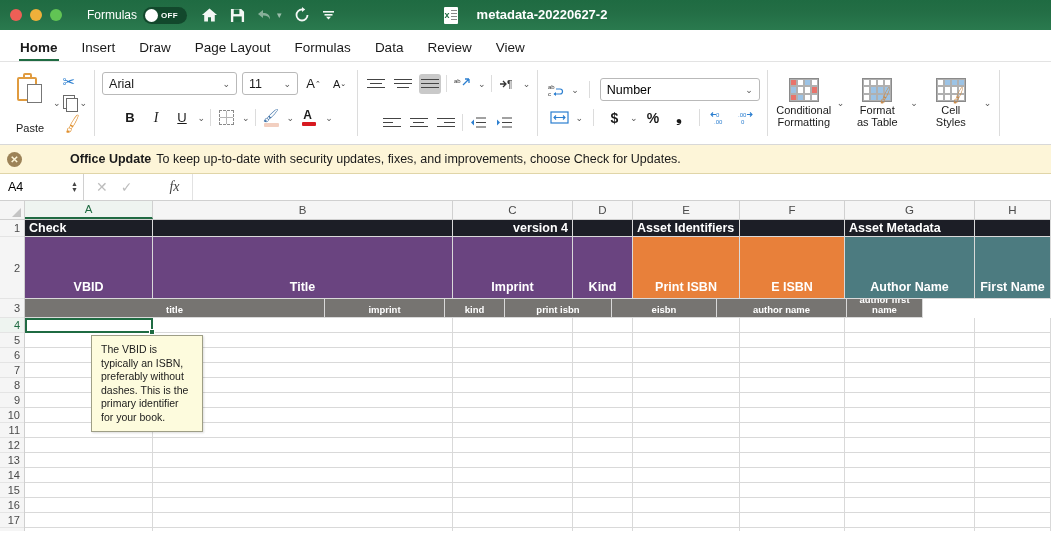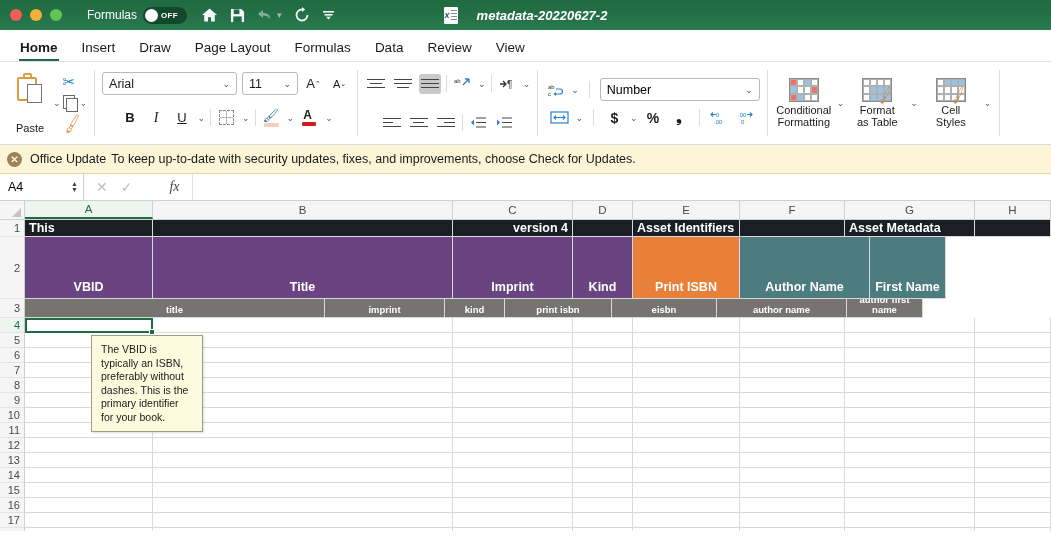--- a/index.html
+++ b/index.html
@@ -35,22 +35,22 @@
   .autosave-knob { width: 13px; height: 13px; border-radius: 50%; background: #fff; }
   .autosave-off { color: #fff; font-size: 8px; font-weight: bold; margin-left: 3px; letter-spacing:.3px;}
 
   .qat { display: flex; align-items: center; gap: 12px; margin-left: 14px; }
   .qat-ico { color: #fff; opacity: .95; display:flex; align-items:center; }
   .qat-ico.dim { opacity: .45; }
   .qat-chev { color:#fff; opacity:.55; font-size:9px; margin-left:-8px;}
 
   .doctitle {
     position: absolute; left: 0; right: 0;
-    display: flex; align-items: center; justify-content: center;
-    gap: 19px; pointer-events: none; font-style: italic;
+    display: flex; justify-content: center;
+    gap: 19px; pointer-events: none;
   }
   .doctitle .name { color: #fff; font-size: 13px; font-weight: bold; }
   .xl-badge {
     width: 14px; height: 17px; background: #fff; border-radius: 1px;
     position: relative;
     display:flex; align-items:center; justify-content:center;
   }
   .xl-badge:before {
     content:"x"; font-size: 9px; font-weight: bold; color: #1f6b42;
     position:absolute; left:1px; top:3px;
@@ -170,21 +170,21 @@
   
   .updatebar {
     height: 29px; background: #fdf5d8; border-bottom: 1px solid #e0d5a8;
     display: flex; align-items: center; padding-left: 7px; gap: 8px;
   }
   .upd-close {
     width: 15px; height: 15px; border-radius: 50%; background: #9c8257;
     color: #fdf5d8; font-size: 10px; display: flex; align-items: center; justify-content: center;
     font-weight: bold;
   }
-  .upd-strong { font-size: 12.5px; font-weight: normal; color: #1a1a1a; }
+  .upd-strong { font-size: 12.5px; font-weight: bold; color: #1a1a1a; margin-left: 40px; }
   .upd-text { font-size: 12.5px; color: #1a1a1a; margin-left:-3px; }
 
   
   .formulabar {
     height: 27px; background: #fff; display: flex; align-items: stretch;
     border-bottom: 1px solid #d0d0d0;
   }
   .namebox {
     width: 84px; display: flex; align-items: center; justify-content: space-between;
     border-right: 1px solid #d0d0d0; padding: 0 5px 0 8px; font-size: 12.5px;
@@ -643,21 +643,21 @@
       <div class="rowh">16</div>
       <div class="rowh">17</div>
       <div class="rowh">18</div>
 
     </div>
 
     <div class="cells">
 
       <div class="srow">
         <div class="scell r1 band-dark t-left" style="width:128px">
-            <span class="hdr1txt">This</span>
+            <span class="hdr1txt">Check</span>
           </div>
         <div class="scell r1 band-dark" style="width:300px">
             <span class="hdr1txt"></span>
           </div>
         <div class="scell r1 band-dark t-right" style="width:120px">
             <span class="hdr1txt">version 4</span>
           </div>
         <div class="scell r1 band-dark" style="width:60px">
             <span class="hdr1txt"></span>
           </div>
@@ -683,20 +683,23 @@
             <span class="hdr2txt">Title</span>
           </div>
         <div class="scell r2 band-purple" style="width:120px">
             <span class="hdr2txt">Imprint</span>
           </div>
         <div class="scell r2 band-purple" style="width:60px">
             <span class="hdr2txt">Kind</span>
           </div>
         <div class="scell r2 band-orange" style="width:107px">
             <span class="hdr2txt">Print ISBN</span>
+          </div>
+        <div class="scell r2 band-orange" style="width:105px">
+            <span class="hdr2txt">E ISBN</span>
           </div>
         <div class="scell r2 band-teal" style="width:130px">
             <span class="hdr2txt">Author Name</span>
           </div>
         <div class="scell r2 band-teal" style="width:76px">
             <span class="hdr2txt">First Name</span>
           </div>
       </div>
 
       <div class="srow">

